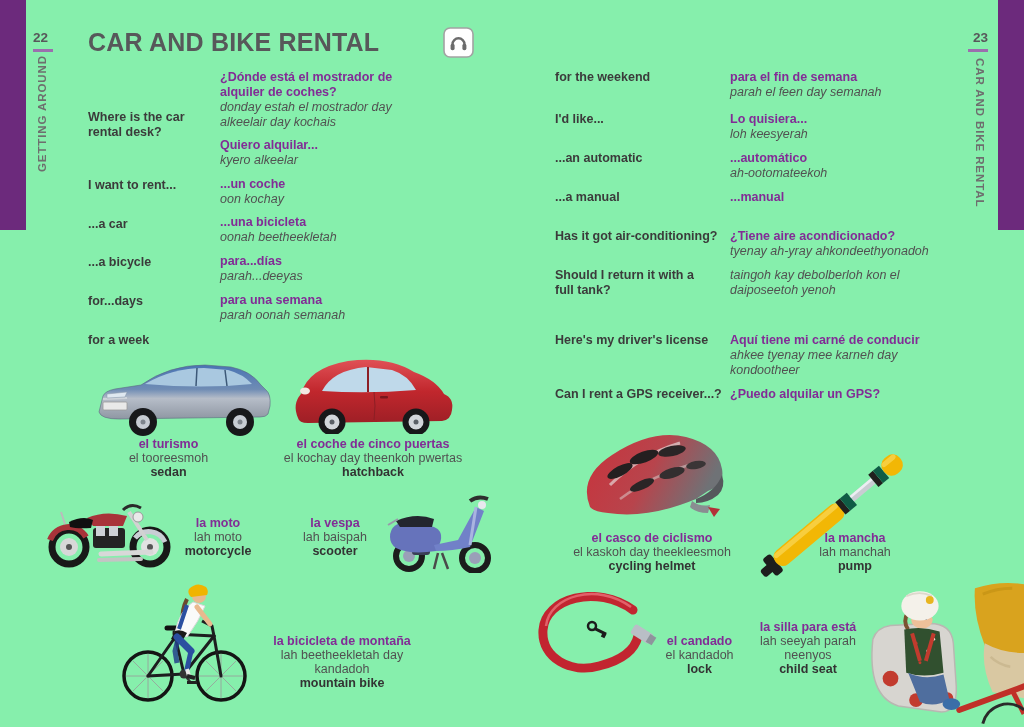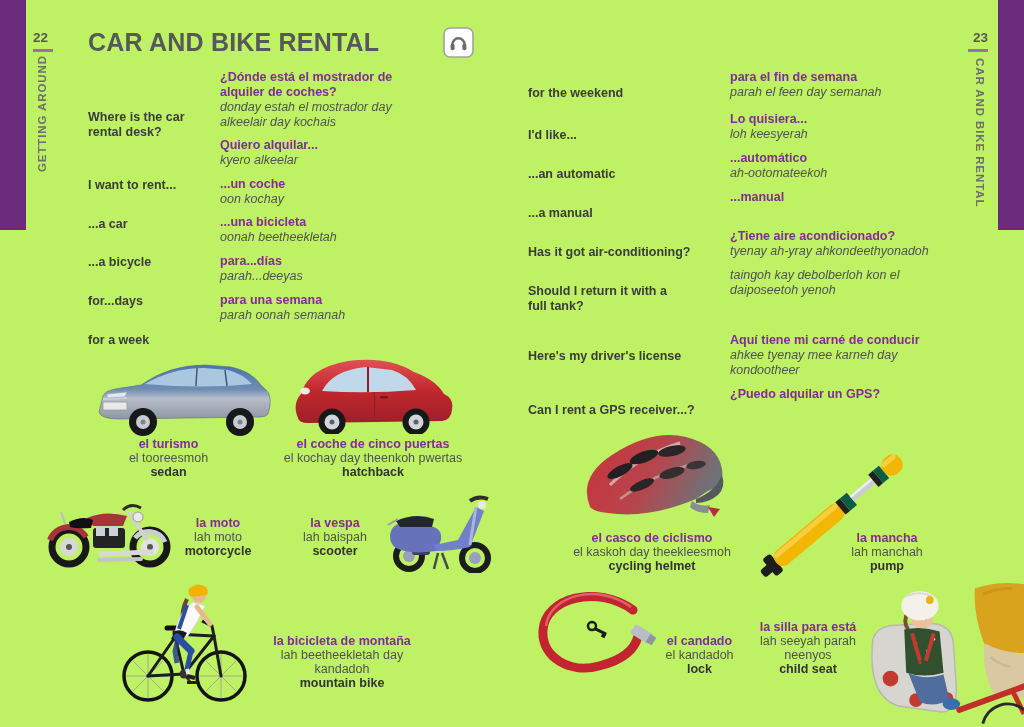--- a/index.html
+++ b/index.html
@@ -1,17 +1,17 @@
 <!DOCTYPE html>
 <html><head>
 <meta charset="utf-8">
 <style>
   html,body { margin:0; padding:0; background:#ffffff; }
   .spread {
-    position:relative; width:1024px; height:727px; background:#bef264;
+    position:relative; width:1024px; height:727px; background:#86efac;
     font-family:"Liberation Sans", sans-serif; overflow:hidden;
   }
   
   .bar { position:absolute; top:0; width:26px; height:230px; background:#6c2a7c; }
   .bar-left  { left:0; }
   .bar-right { left:998px; }
   .pagenum { position:absolute; font-size:13.5px; font-weight:bold; color:#57585a; }
   .pn-left  { left:33px;  top:30px; }
   .pn-right { left:960px; top:30px; width:28px; text-align:right; }
   .pn-rule { position:absolute; width:20px; height:2.5px; background:#9b6fae; }
@@ -32,21 +32,21 @@
   .audio-box { position:absolute; left:443px; top:27px; width:31px; height:31px; }
 
   
   .prow { position:absolute; left:0; top:0; width:100%; font-size:12.5px; line-height:15px; }
   .pen  { position:absolute; font-weight:bold; color:#3b3b3b; white-space:pre-line; }
   .pes-wrap { position:absolute; }
   .pes  { font-weight:bold; color:#822c96; white-space:pre-line; }
   .ppron{ font-style:italic; color:#515151; white-space:pre-line; }
   .Lp .pen { left:88px;  width:130px;margin-top:40px; }
   .Lp .pes-wrap { left:220px; width:190px; }
-  .Rp .pen { left:528px; width:172px;margin-top:16px; }
+  .Rp .pen { left:555px; width:172px; }
   .Rp .pes-wrap { left:730px; width:215px; }
 
   
   .cap { position:absolute; text-align:center; font-size:12.5px; line-height:14px; }
   .ces   { font-weight:bold; color:#822c96; white-space:pre-line; }
   .cpron { color:#515151; white-space:pre-line; }
   .cen   { font-weight:bold; color:#333333; white-space:pre-line; }
 
   .fig { position:absolute; }
   .fig svg { display:block; width:100%; height:100%; }
@@ -373,21 +373,21 @@
         <rect x="94" y="-8" width="9" height="16" fill="#0f5c45"></rect>
         <rect x="103" y="-3.5" width="28" height="7" fill="#c9ccd2"></rect>
         <rect x="103" y="-3.5" width="28" height="2.5" fill="#eceef2"></rect>
         <rect x="131" y="-8" width="6" height="16" fill="#20201e"></rect>
         <rect x="137" y="-8" width="8" height="16" fill="#0f5c45"></rect>
         <rect x="145" y="-10" width="21" height="20" rx="9" fill="#f2b705"></rect>
         <rect x="147" y="-8" width="17" height="5" rx="2.5" fill="#f8d24a" opacity="0.85"></rect>
       </g>
     </svg>
   </div>
-  <div class="cap" style="left:832px; top:531px; width:110px">
+  <div class="cap" style="left:800px; top:531px; width:110px">
     <div class="ces">la mancha</div>
     <div class="cpron">lah manchah</div>
     <div class="cen">pump</div>
   </div>
 
   <div class="fig" style="left:537px; top:592px; width:130px; height:88px">
     <svg viewBox="0 0 130 88">
       <path d="M96,18 C60,-8 8,6 6,38 C4,66 34,82 62,74 C86,68 98,58 101,44" fill="none" stroke="#c22530" stroke-width="9" stroke-linecap="round"></path>
       <path d="M94,15 C60,-10 12,4 9,34" fill="none" stroke="#ea7078" stroke-width="2.5" opacity="0.8"></path>
       <g transform="rotate(32 104 42)">

